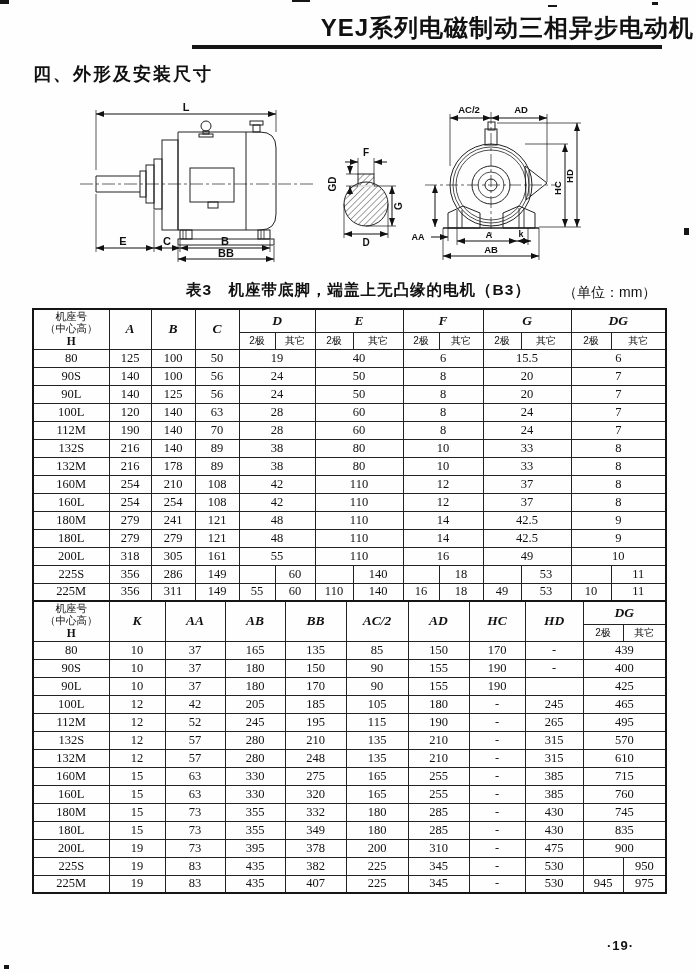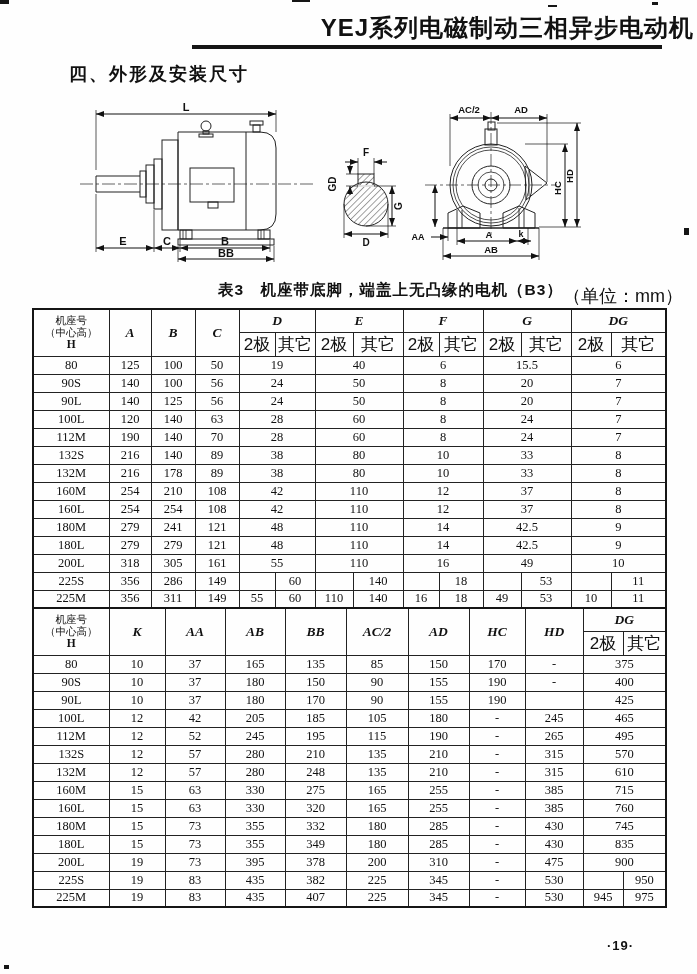--- a/index.html
+++ b/index.html
@@ -2,33 +2,33 @@
 <html><head>
 <meta charset="utf-8">
 <style>
   * { margin:0; padding:0; box-sizing:border-box; }
   html,body { background:#d9d9d9; }
   .page { position:relative; width:697px; height:974px; background:#fefefe; overflow:hidden;
           font-family:"Liberation Sans", sans-serif; color:#111; }
   .doc-title { position:absolute; top:12px; left:258px; width:436px; text-align:right;
                font-size:24px; font-weight:bold; letter-spacing:1px; white-space:nowrap; }
   .title-rule { position:absolute; left:192px; top:45px; width:470px; height:4px; background:#151515; }
-  .section-title { position:absolute; left:33px; top:62px; font-size:18px; font-weight:bold; letter-spacing:2px;margin-left:36px; }
+  .section-title { position:absolute; left:33px; top:62px; font-size:18px; font-weight:bold; letter-spacing:2px; }
   .fig { position:absolute; }
   .fig-caption { position:absolute; left:256px; top:262px; font-size:13.5px; font-weight:bold; letter-spacing:1px; }
-  .tbl-title { position:absolute; left:186px; top:280px; font-size:15.5px; font-weight:bold; letter-spacing:1px;margin-left:32px; }
-  .unit-note { position:absolute; left:563px; top:284px; font-size:18px; }
+  .tbl-title { position:absolute; left:186px; top:280px; font-size:15.5px; font-weight:bold; letter-spacing:1px; }
+  .unit-note { position:absolute; left:563px; top:284px; font-size:14px; }
   .tables { position:absolute; left:32px; top:308px; width:636px; }
   table { border-collapse:collapse; table-layout:fixed; width:633px; border:2px solid #151515; }
   .t2 { margin-top:-2px; }
   th, td { border:1px solid #222; text-align:center; vertical-align:middle; overflow:hidden;
            font-family:"Liberation Serif", serif; }
   thead th { font-weight:normal; }
   .col-letter { font-style:italic; font-size:13.5px; font-weight:bold; height:23px; }
-  .sub-h { font-size:17px; font-family:"Liberation Sans", sans-serif; height:17px; }
+  .sub-h { font-size:10px; font-family:"Liberation Sans", sans-serif; height:17px; }
   .frame-h { font-size:10.5px; line-height:1.18; font-family:"Liberation Sans", sans-serif; }
   .frame-h span { display:block; }
   .frame-h .hletter { font-family:"Liberation Serif", serif; font-size:11.5px; font-weight:bold; }
   tbody td { height:18px; font-size:12.5px; }
   svg { position:absolute; overflow:visible; }
   svg text { font-family:"Liberation Sans", sans-serif; font-weight:bold; fill:#111; }
   .page-num { position:absolute; left:607px; top:938px; font-size:13px; font-weight:bold; letter-spacing:1px; }
   .mark { position:absolute; background:#161616; }
 </style>
 </head>
@@ -437,21 +437,21 @@
           <tr>
             <td>80</td>
             <td>10</td>
             <td>37</td>
             <td>165</td>
             <td>135</td>
             <td>85</td>
             <td>150</td>
             <td>170</td>
             <td>-</td>
-            <td colspan="2">375</td>
+            <td colspan="2">439</td>
           </tr>
           <tr>
             <td>90S</td>
             <td>10</td>
             <td>37</td>
             <td>180</td>
             <td>150</td>
             <td>90</td>
             <td>155</td>
             <td>190</td>

